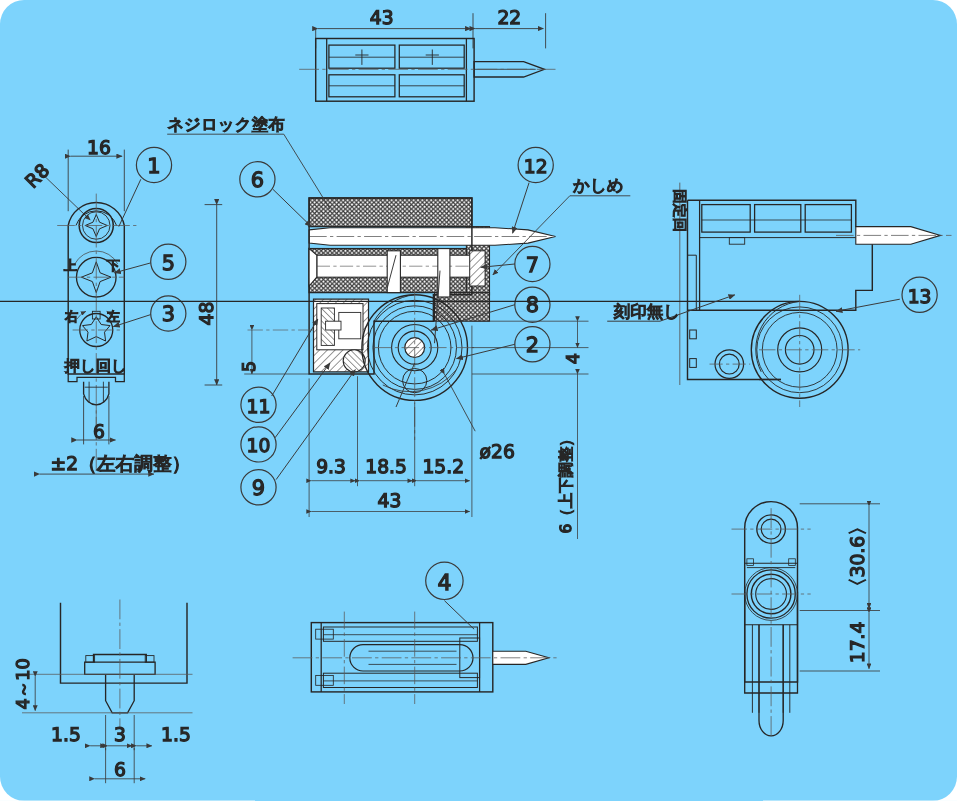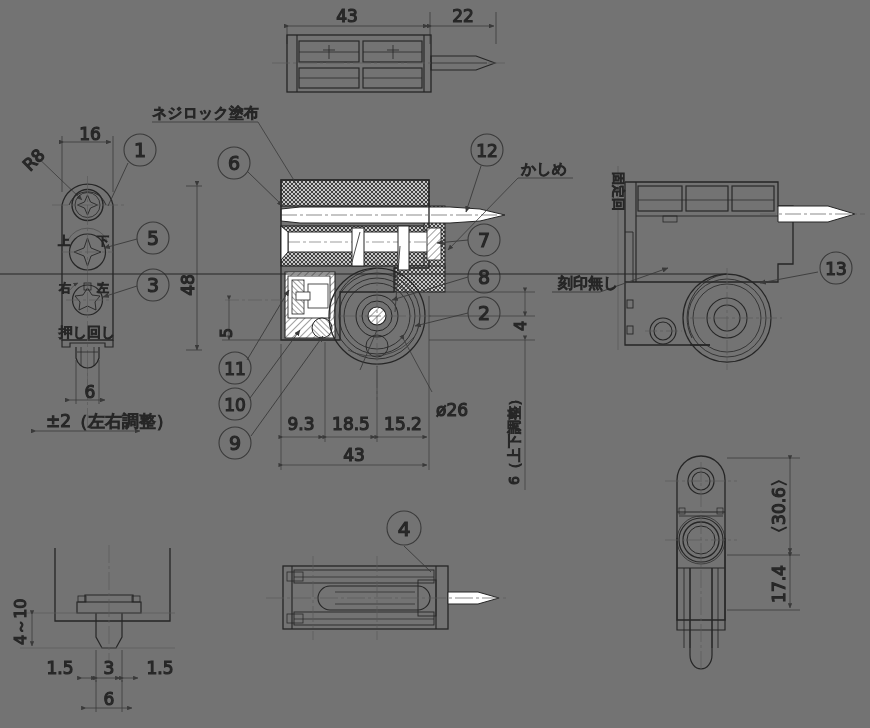--- a/index.html
+++ b/index.html
@@ -1,19 +1,19 @@
 <!DOCTYPE html>
 <html><head>
 <meta charset="utf-8">
 <title>Technical Drawing</title>
 <style>
   html,body{margin:0;padding:0;background:#ffffff;}
   body{width:870px;height:728px;overflow:hidden;
        font-family:"DejaVu Sans","Liberation Sans",sans-serif;color:#1a1a1a;}
-  #sheet{position:relative;width:870px;height:728px;background:#737373;}
+  #sheet{position:relative;width:870px;height:728px;background:#7dd3fc;border-radius:22px;}
   svg{display:block;}
   text{font-family:"DejaVu Sans","Liberation Sans",sans-serif;fill:#2b2b2b;}
 </style>
 </head>
 <body>
 
 <div id="sheet">
 <svg width="870" height="728" viewBox="0 0 870 728">
   <defs>
     <pattern id="xhatch" width="4" height="4" patternUnits="userSpaceOnUse">

